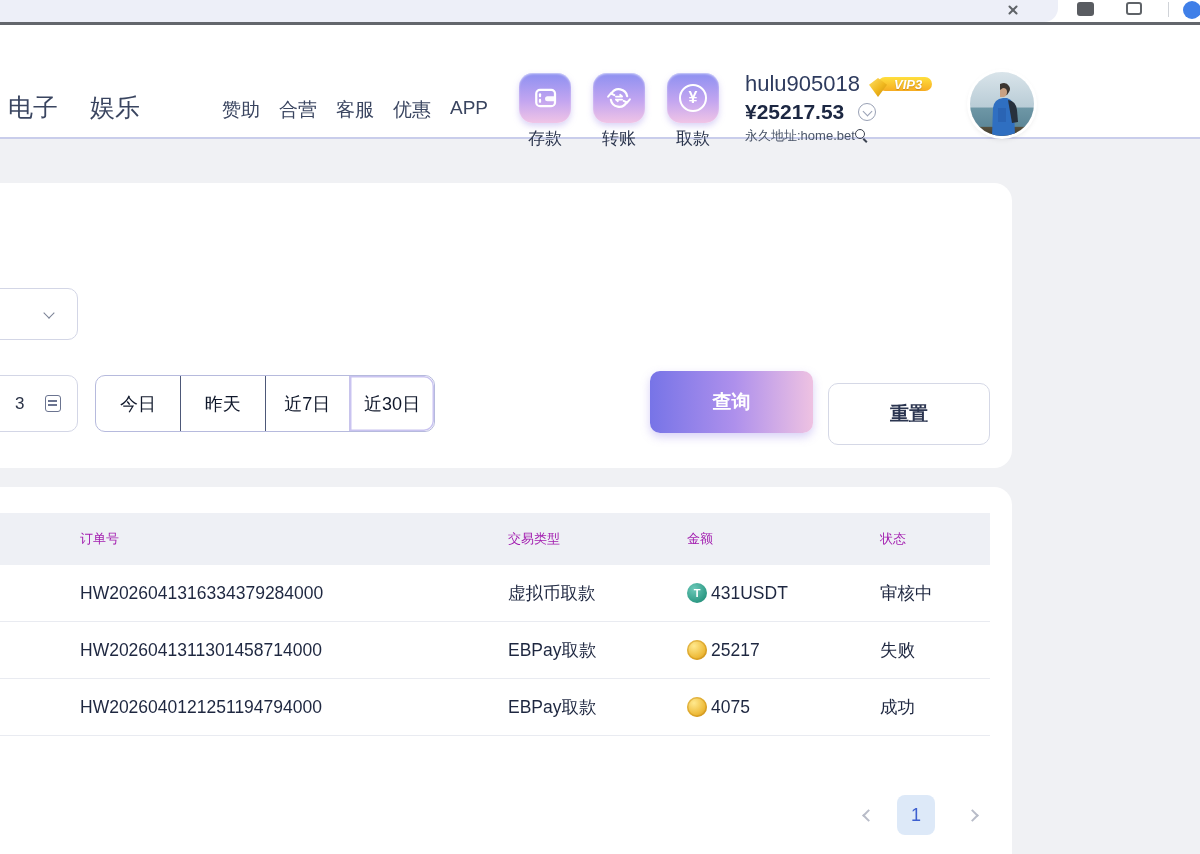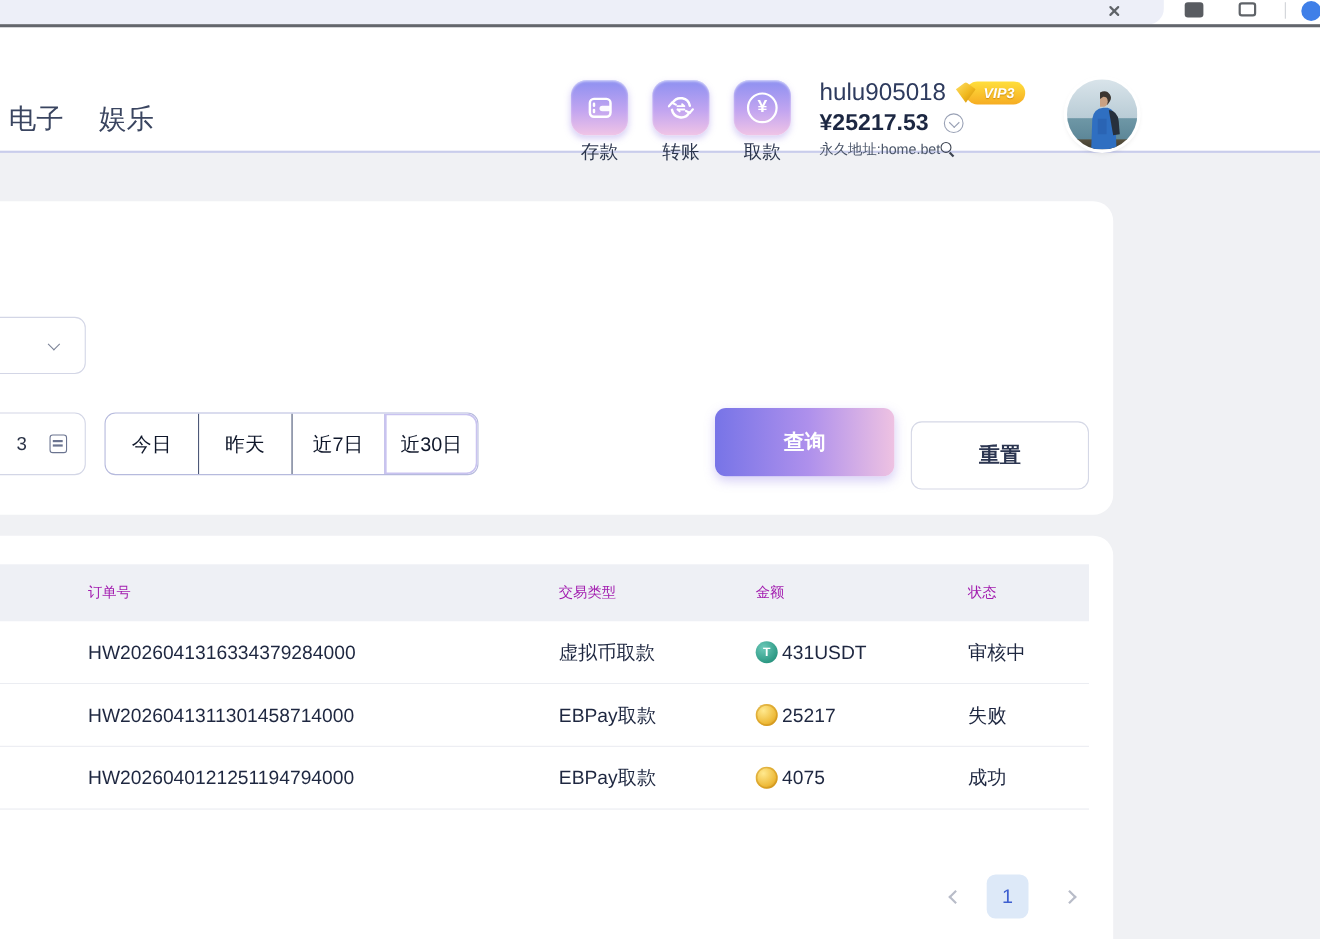--- a/index.html
+++ b/index.html
@@ -30,21 +30,21 @@
   .qa{display:flex;flex-direction:column;align-items:center;width:54px;cursor:pointer;}
   .qa-icon{width:52px;height:50px;border-radius:14px;background:linear-gradient(180deg,#8d90f1 0%,#c2a5f0 55%,#f0c4e6 100%);
     box-shadow:0 3px 6px rgba(150,130,230,.35), inset 0 1px 2px rgba(255,255,255,.6);
     display:flex;align-items:center;justify-content:center;position:relative;}
   .qa-label{margin-top:4px;font-size:17px;color:#2c364e;}
   .yen-circle{width:28px;height:28px;border:2px solid #fff;border-radius:50%;display:flex;align-items:center;justify-content:center;color:#fff;font-size:16px;font-weight:bold;}
 
   .user-block{position:absolute;left:745px;top:46px;}
   .user-name-row{display:flex;align-items:center;gap:10px;}
   .user-name{font-size:22px;color:#2e3b5e;}
-  .vip-badge{position:relative;margin-left:8px;height:21px;padding:0 10px 0 16px;border-radius:11px;
+  .vip-badge{position:relative;margin-left:8px;height:14px;padding:0 10px 0 16px;border-radius:11px;
     background:linear-gradient(180deg,#ffdf3d,#f6ac22);display:flex;align-items:center;}
   .vip-text{font-size:13px;font-weight:bold;font-style:italic;color:#fff;text-shadow:0 1px 1px rgba(160,100,0,.5);}
   .vip-gem{position:absolute;left:-9px;top:1px;width:18px;height:19px;background:linear-gradient(135deg,#ffe066,#f0b81e 55%,#c98a0c);
     clip-path:polygon(50% 0,100% 35%,50% 100%,0 35%);}
   .balance-row{display:flex;align-items:center;gap:14px;margin-top:3px;}
   .balance{font-size:21px;font-weight:bold;color:#1c2742;}
   .chev-circle{width:18px;height:18px;border:1.6px solid #99a1b5;border-radius:50%;position:relative;cursor:pointer;}
   .chev-circle::after{content:"";position:absolute;left:4.5px;top:4px;width:6px;height:6px;border-right:1.6px solid #99a1b5;border-bottom:1.6px solid #99a1b5;transform:rotate(45deg);}
   .address-row{display:flex;align-items:center;gap:0;margin-top:3px;}
   .address{font-size:13px;color:#4a5568;}
@@ -109,20 +109,27 @@
     <span class="chrome-ic-outline"></span>
     <span class="chrome-sep"></span>
     <span class="chrome-avatar"></span>
   </div>
   <div class="window-line"></div>
 
   <div class="site-header">
     <div class="nav-primary">
       <span class="nav-item">电子</span>
       <span class="nav-item">娱乐</span>
+    </div>
+    <div class="nav-secondary">
+      <span class="nav-item">赞助</span>
+      <span class="nav-item">合营</span>
+      <span class="nav-item">客服</span>
+      <span class="nav-item">优惠</span>
+      <span class="nav-item">APP</span>
     </div>
 
     <div class="quick-actions">
       <div class="qa">
         <div class="qa-icon">
           <svg width="30" height="30" viewBox="0 0 24 24" fill="none" stroke="#ffffff" stroke-width="1.8" stroke-linecap="round">
             <rect x="5" y="5.5" width="15" height="13" rx="3"></rect>
             <path d="M14 10.5 h6 v4 h-6 a2 2 0 0 1 0 -4 z" fill="#ffffff" stroke="none" opacity="0.95"></path>
             <line x1="8" y1="9" x2="8" y2="10.5"></line>
             <line x1="8" y1="13.5" x2="8" y2="15"></line>

